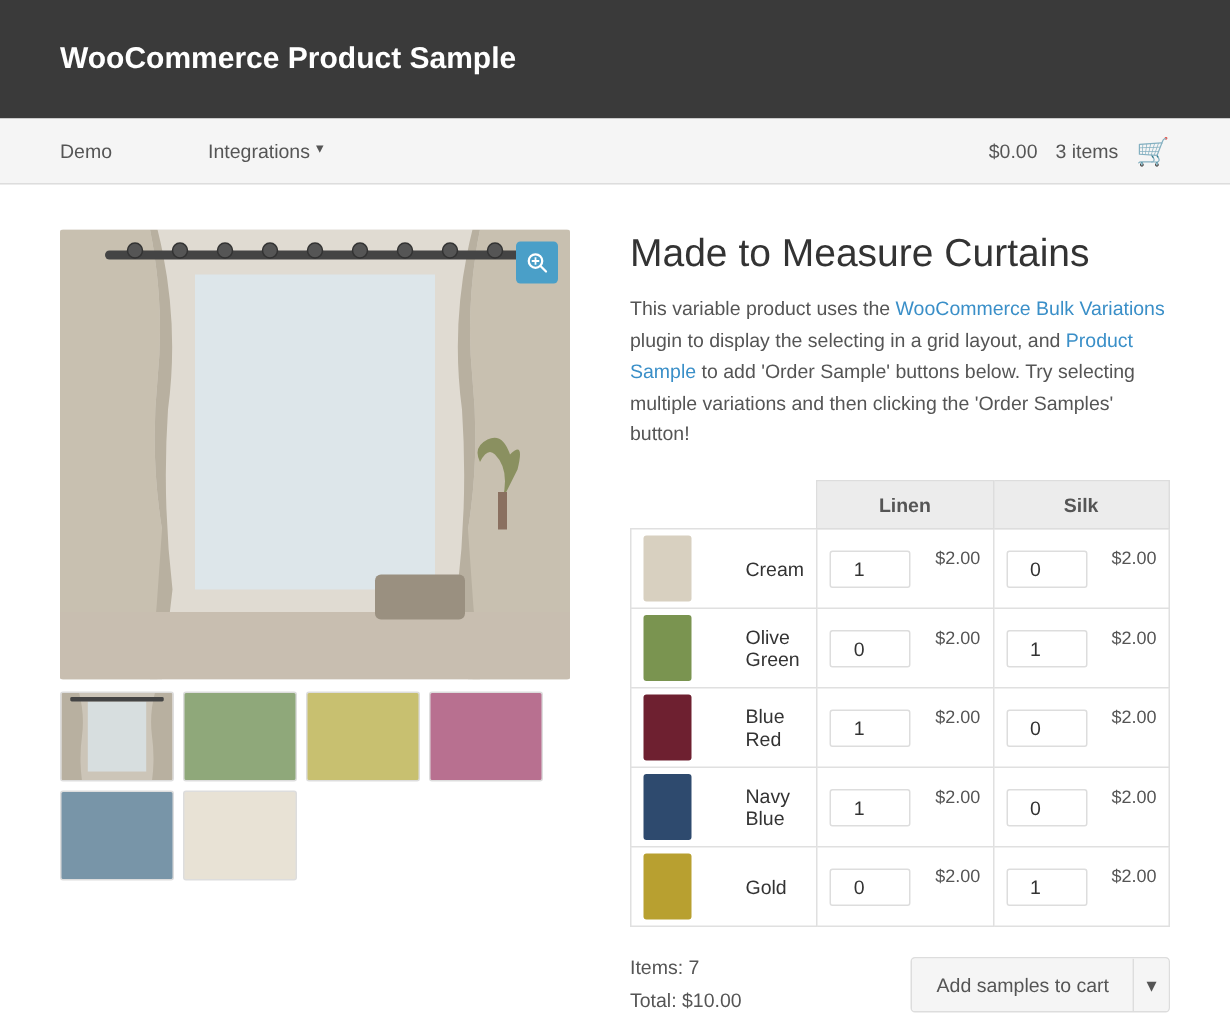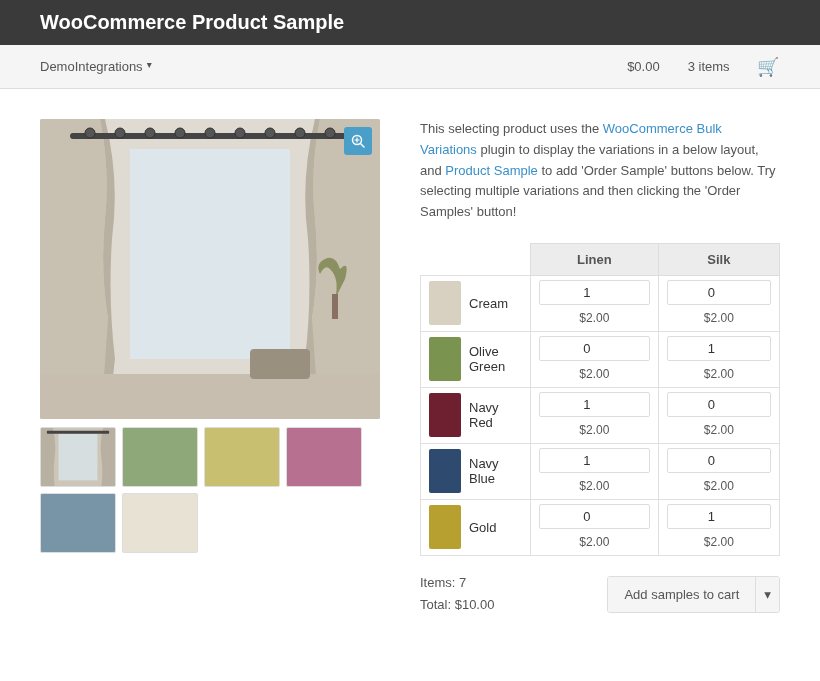--- a/index.html
+++ b/index.html
@@ -1,29 +1,29 @@
 <!DOCTYPE html>
 <html><head>
   <meta charset="utf-8">
   <style>
     * { box-sizing: border-box; margin: 0; padding: 0; }
     body { font-family: -apple-system, BlinkMacSystemFont, 'Segoe UI', sans-serif; font-size: 14px; background: #fff; color: #333; }
 
     
-    .site-header { background: #3a3a3a; padding: 11px 40px; display: flex; align-items: center; }
+    .site-header { background: #3a3a3a; padding: 28px 40px; display: flex; align-items: center; }
     .site-title { color: #fff; font-size: 20px; font-weight: 700; }
 
     
     .site-nav { background: #f5f5f5; border-bottom: 1px solid #ddd; padding: 0 40px; display: flex; align-items: center; justify-content: space-between; height: 44px; }
-    .nav-left { display: flex; align-items: center; }
+    .nav-left { display: flex; align-items: center; gap: 20px; }
     .nav-link { color: #555; text-decoration: none; font-size: 13px; }
-    .nav-integrations { display: flex; align-items: flex-start; gap: 4px; cursor: pointer; }
+    .nav-integrations { display: flex; align-items: flex-start; gap: 4px; cursor: pointer; margin-left: 44px; }
     .nav-chevron { font-size: 10px; color: #555; }
     .btn-buy-now { background: #f0a500; color: #fff; border: none; padding: 7px 16px; font-size: 13px; font-weight: 600; border-radius: 3px; cursor: pointer; }
-    .nav-right { display: flex; align-items: center; gap: 28px; color: #555; font-size: 13px; }
+    .nav-right { display: flex; align-items: center; gap: 12px; color: #555; font-size: 13px; }
     .cart-icon { font-size: 18px; color: #555; }
 
     
     .main-content { max-width: 820px; margin: 0 auto; padding: 30px 40px; display: flex; gap: 40px; }
 
     
     .product-images { flex: 0 0 340px; }
     .main-image { width: 100%; height: 300px; background: #e8e4de; position: relative; border-radius: 2px; overflow: hidden; display: flex; align-items: center; justify-content: center; }
     .zoom-btn { position: absolute; top: 8px; right: 8px; background: #4a9fc8; border: none; border-radius: 3px; width: 28px; height: 28px; cursor: pointer; display: flex; align-items: center; justify-content: center; color: #fff; font-size: 14px; }
     .thumbnails-row { display: flex; gap: 6px; margin-top: 8px; flex-wrap: wrap; }
@@ -45,25 +45,25 @@
     .product-desc { font-size: 13px; color: #555; line-height: 1.6; margin-bottom: 20px; }
     .product-desc a { color: #3a8fc8; text-decoration: none; }
 
     
     .variations-table { width: 100%; border-collapse: collapse; font-size: 13px; }
     .variations-table th { background: #ececec; padding: 8px 12px; text-align: center; font-weight: 600; color: #555; border: 1px solid #ddd; }
     .variations-table th:first-child { background: transparent; border: none; }
     .variations-table td { border: 1px solid #e0e0e0; vertical-align: middle; }
     .color-cell { display: flex; align-items: center; gap: 8px; padding: 4px 8px; }
     .color-swatch { width: 32px; height: 44px; border-radius: 2px; flex-shrink: 0; }
-    .color-name { font-size: 13px; color: #333; }
+    .color-name { font-size: 13px; color: #333; margin-left: 28px; }
     .input-cell { padding: 4px 8px; text-align: center; }
     .qty-input { width: 100%; border: 1px solid #ddd; padding: 4px 6px; font-size: 13px; text-align: center; background: #fff; color: #333; border-radius: 2px; }
     .price-cell { padding: 2px 8px 6px; text-align: center; color: #555; font-size: 12px; }
-    .input-price-group { display: flex; flex-direction: column; }
+    .input-price-group { display: flex; }
 
     
     .cart-footer { display: flex; justify-content: space-between; align-items: center; margin-top: 16px; }
     .cart-summary { font-size: 13px; color: #555; line-height: 1.7; }
     .add-to-cart-group { display: flex; align-items: center; border: 1px solid #ddd; border-radius: 3px; overflow: hidden; }
     .add-to-cart-btn { background: #f5f5f5; border: none; padding: 10px 16px; font-size: 13px; color: #555; cursor: pointer; white-space: nowrap; }
     .add-to-cart-dropdown { background: #f5f5f5; border: none; border-left: 1px solid #ddd; padding: 10px 8px; cursor: pointer; color: #555; }
 
     
     .swatch-name-cell { width: 100px; border: 1px solid #e0e0e0; padding: 0; }
@@ -146,22 +146,23 @@
       </div>
       <div class="thumbnail thumb-2"></div>
       <div class="thumbnail thumb-3"></div>
       <div class="thumbnail thumb-4"></div>
       <div class="thumbnail thumb-5"></div>
       <div class="thumbnail thumb-6"></div>
     </div>
   </div>
 
   <div class="product-details">
+    <h1 class="product-title">Made to Measure Curtains</h1>
     <p class="product-desc">
-      <span>This selecting product uses the </span><a href="#">WooCommerce Bulk Variations</a><span> plugin to display the variations in a below layout, and </span><a href="#">Product Sample</a><span> to add 'Order Sample' buttons below. Try selecting multiple variations and then clicking the 'Order Samples' button!</span>
+      <span>This variable product uses the </span><a href="#">WooCommerce Bulk Variations</a><span> plugin to display the selecting in a grid layout, and </span><a href="#">Product Sample</a><span> to add 'Order Sample' buttons below. Try selecting multiple variations and then clicking the 'Order Samples' button!</span>
     </p>
 
     <table class="variations-table">
       <thead>
         <tr>
           <th style="background:transparent;border:none;width:110px;"></th>
           <th>Linen</th>
           <th>Silk</th>
         </tr>
       </thead>
@@ -211,21 +212,21 @@
           <input type="number" class="qty-input" value="1" style="">
         </div>
         <div class="price-cell">$2.00</div>
       </div>
     </td>
   </tr>
           <tr>
     <td class="swatch-name-cell">
       <div class="color-cell">
         <div class="color-swatch" style="background:#6e2030;"></div>
-        <span class="color-name">Navy Red</span>
+        <span class="color-name">Blue Red</span>
       </div>
     </td>
     <td style="padding:0;">
       <div class="input-price-group">
         <div class="input-cell">
           <input type="number" class="qty-input" value="1" style="">
         </div>
         <div class="price-cell">$2.00</div>
       </div>
     </td>

